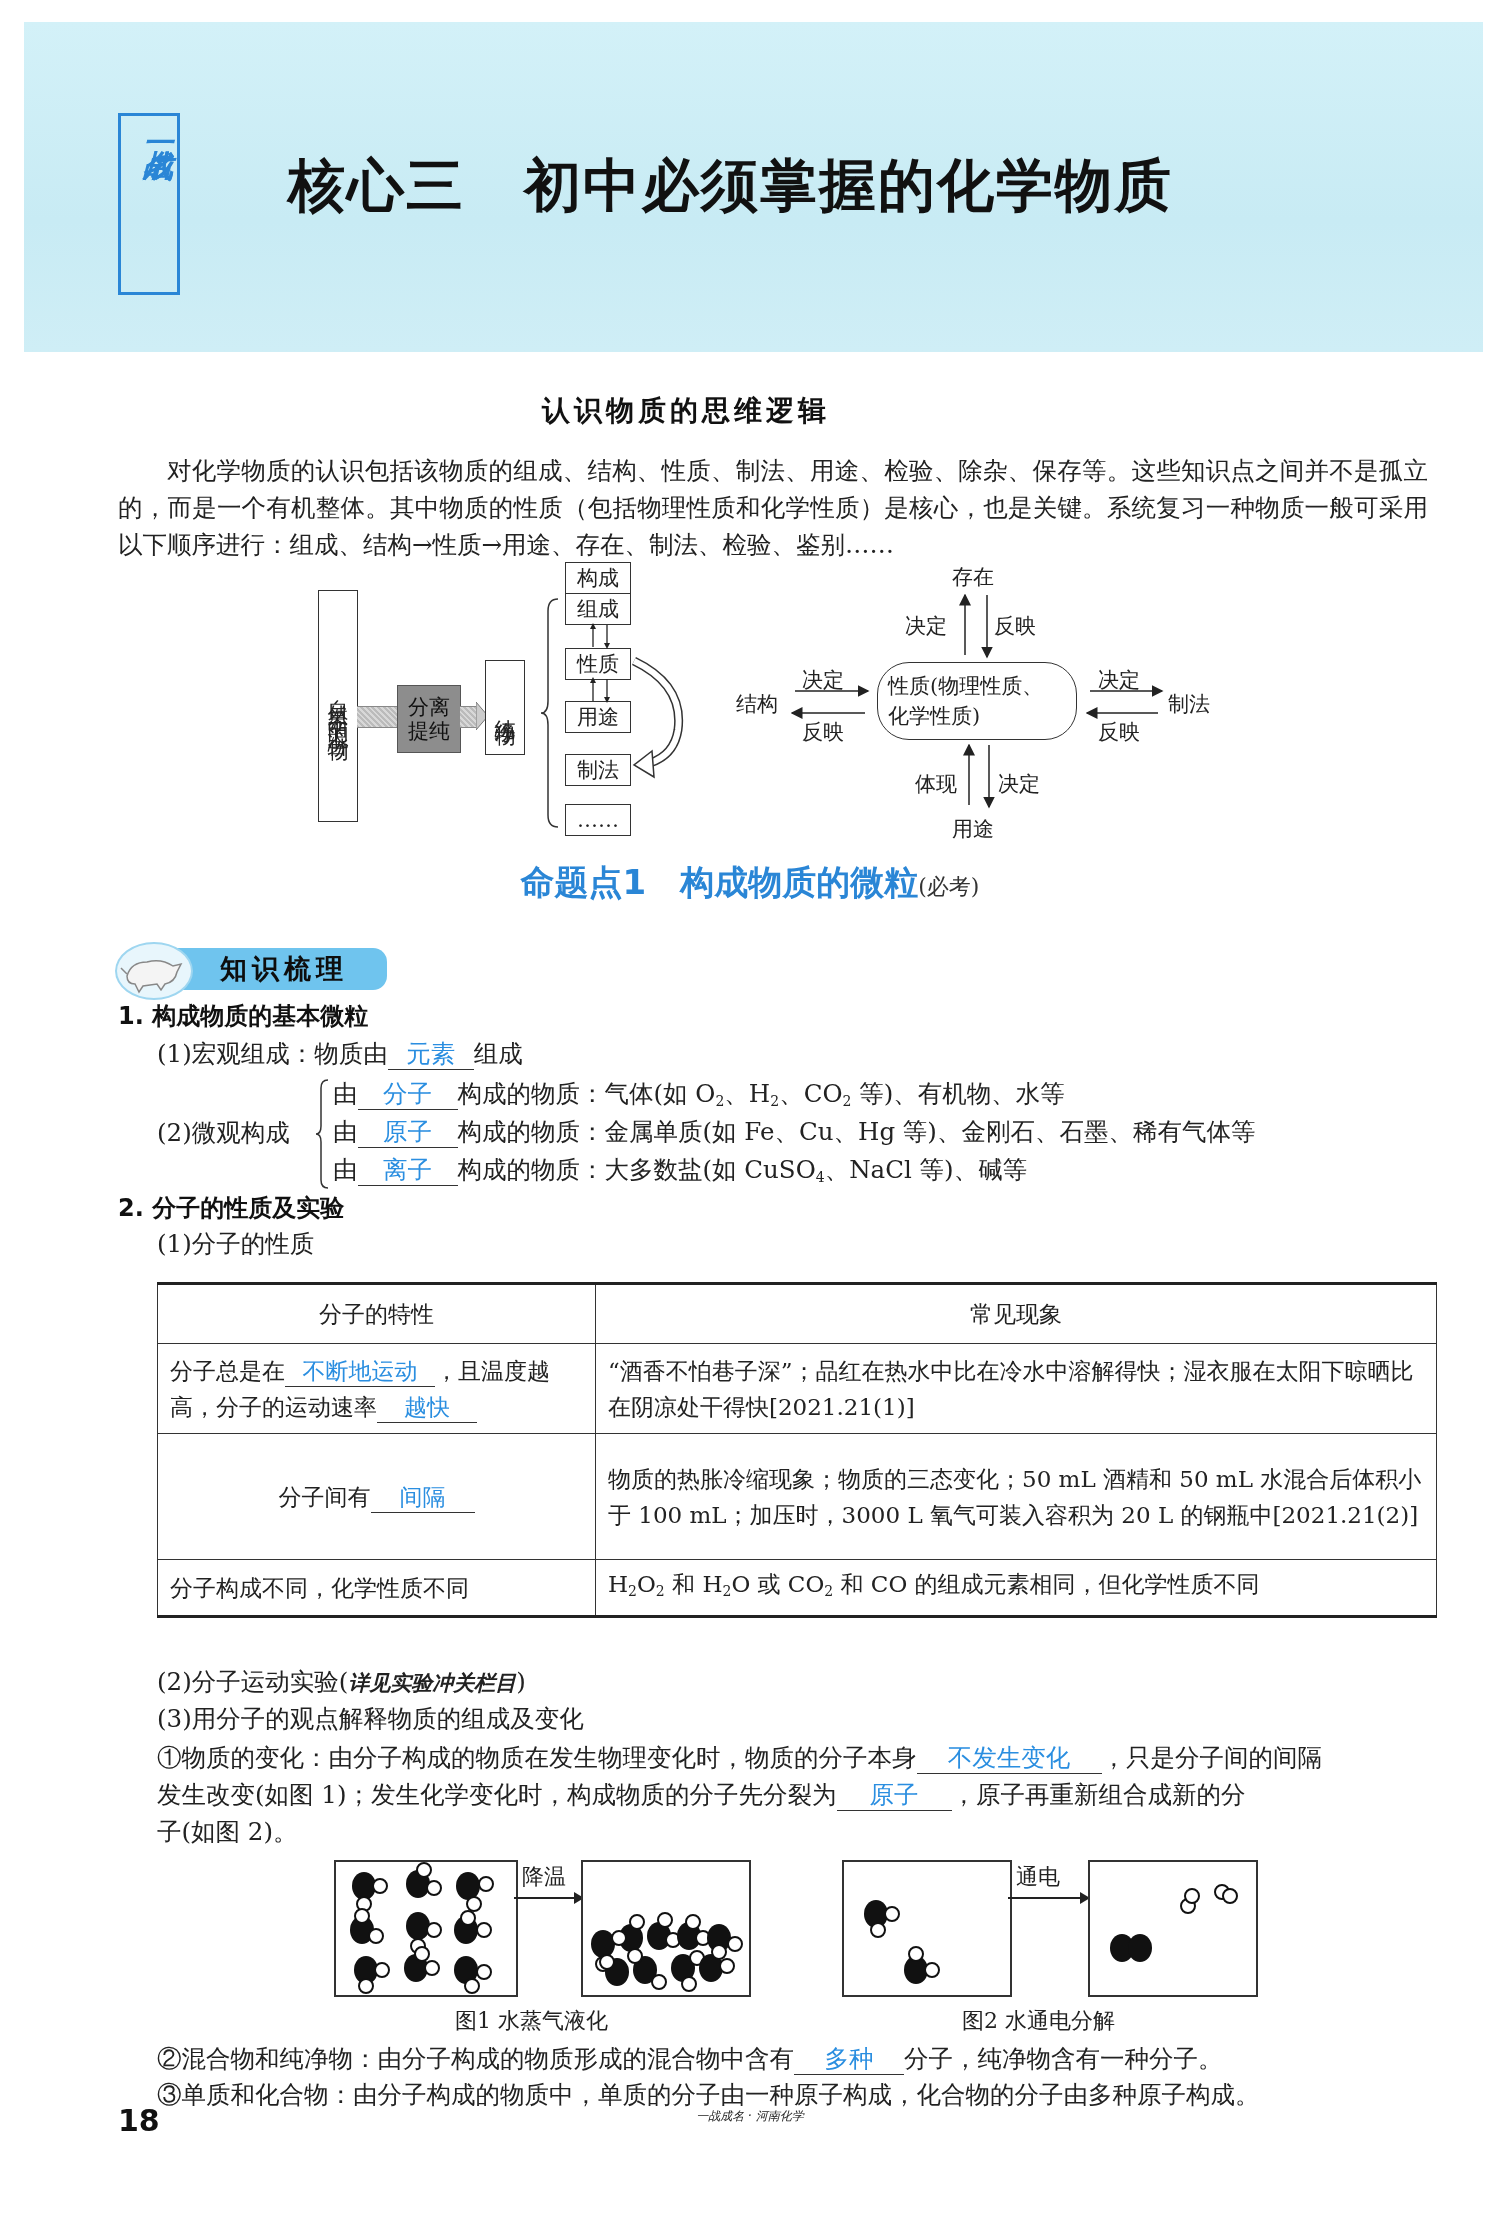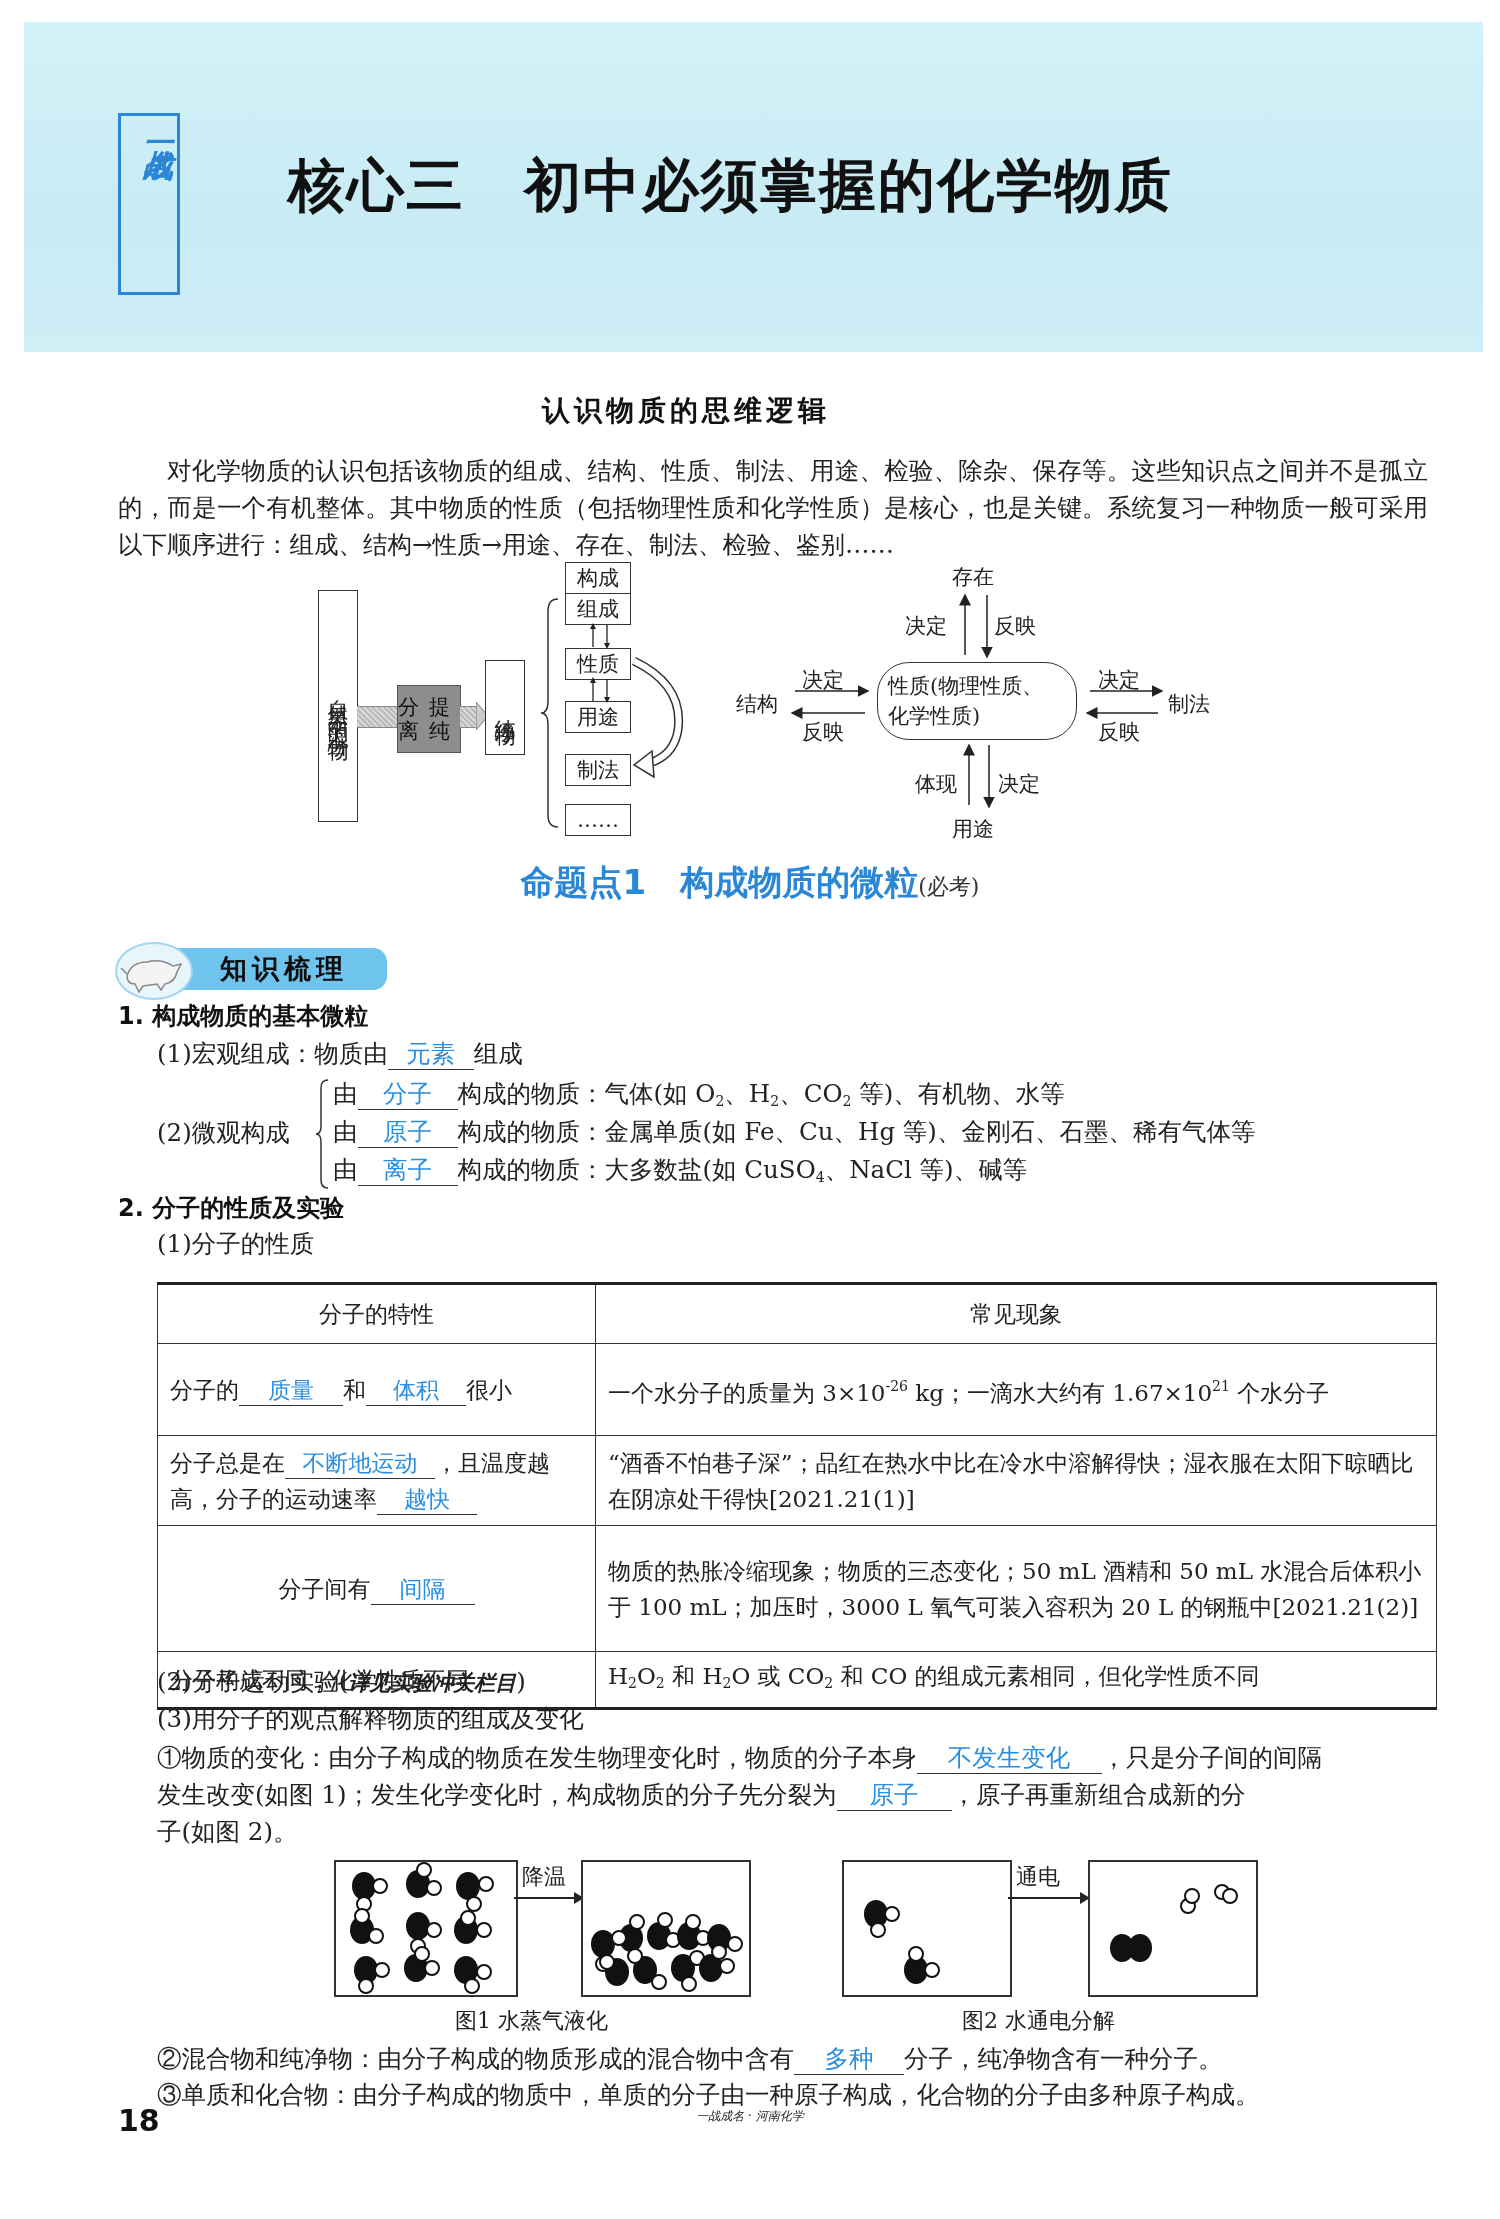--- a/index.html
+++ b/index.html
@@ -67,21 +67,21 @@
 <div class="abs section-heading">认识物质的思维逻辑</div>
 <div class="abs para">
   <p>对化学物质的认识包括该物质的组成、结构、性质、制法、用途、检验、除杂、保存等。这些知识点之间并不是孤立的，而是一个有机整体。其中物质的性质（包括物理性质和化学性质）是核心，也是关键。系统复习一种物质一般可采用以下顺序进行：组成、结构→性质→用途、存在、制法、检验、鉴别……</p>
 </div>
 
 <div>
   <div class="dbox" style="left:318px;top:590px;width:38px;height:230px;">
     <span class="vtext">自然界中的混合物</span>
   </div>
   <div class="shaft" style="left:357px;top:706px;width:40px;height:20px;"></div>
-  <div class="dbox sep-box" style="left:397px;top:685px;width:62px;height:66px;flex-direction:row;line-height:24px;">
+  <div class="dbox sep-box" style="left:397px;top:685px;width:62px;height:66px;flex-direction:column;line-height:24px;">
     <span>分离</span>
     <span>提纯</span>
   </div>
   <div class="shaft" style="left:460px;top:706px;width:18px;height:20px;"></div>
   <svg class="abs" style="left:476px;top:702px" width="14" height="28">
       <polygon points="0,0 12,14 0,28" fill="#ccc" stroke="#777"></polygon>
     </svg>
   <div class="dbox" style="left:485px;top:660px;width:38px;height:93px;">
     <span class="vtext" style="letter-spacing:3px">纯净物</span>
   </div>
@@ -196,24 +196,20 @@
 <table class="props">
   <colgroup>
       <col style="width:438px">
       <col>
     </colgroup>
   <tbody>
       <tr>
     <th>分子的特性</th>
     <th>常见现象</th>
   </tr>
-  <tr style="height:92px">
-    <td><span>分子的</span><span class="blank" style="width:104px">质量</span><span>和</span><span class="blank" style="width:100px">体积</span><span>很小</span></td>
-    <td><span>一个水分子的质量为 3×10</span><sup>-26</sup><span> kg；一滴水大约有 1.67×10</span><sup>21</sup><span> 个水分子</span></td>
-  </tr>
   <tr style="height:90px">
     <td><span>分子总是在</span><span class="blank" style="width:150px">不断地运动</span><span>，且温度越高，分子的运动速率</span><span class="blank" style="width:100px">越快</span></td>
     <td>“酒香不怕巷子深”；品红在热水中比在冷水中溶解得快；湿衣服在太阳下晾晒比在阴凉处干得快[2021.21(1)]</td>
   </tr>
   <tr style="height:126px">
     <td style="text-align:center"><span>分子间有</span><span class="blank" style="width:104px">间隔</span></td>
     <td>物质的热胀冷缩现象；物质的三态变化；50 mL 酒精和 50 mL 水混合后体积小于 100 mL；加压时，3000 L 氧气可装入容积为 20 L 的钢瓶中[2021.21(2)]</td>
   </tr>
   <tr style="height:50px">
     <td>分子构成不同，化学性质不同</td>

